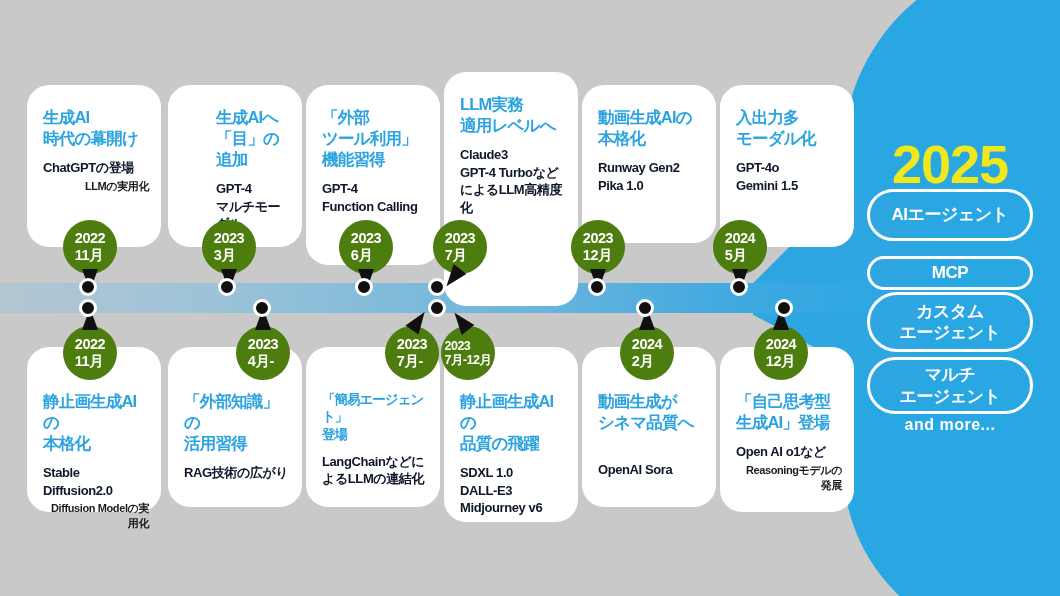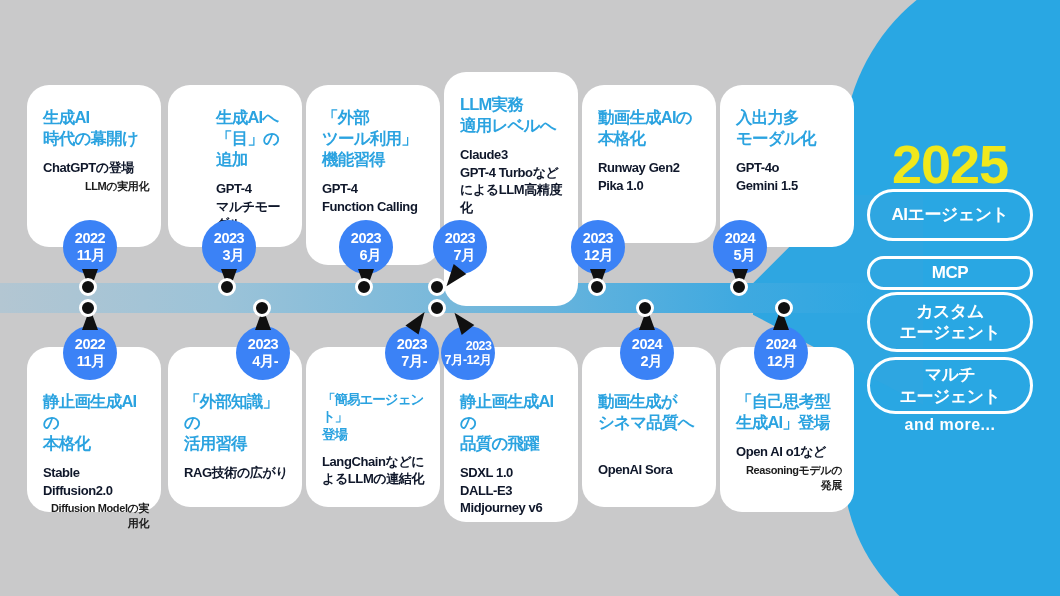--- a/index.html
+++ b/index.html
@@ -37,22 +37,22 @@
   .card-detail {
     color:#0f172a; font-weight:bold; font-size:13px; line-height:1.35;
     letter-spacing:-0.4px; white-space:pre-line;
   }
   .card-sub {
     color:#1b1b1b; font-weight:bold; font-size:11px; line-height:1.35;
     letter-spacing:-0.4px; white-space:pre-line; margin-top:2px;text-align:right;
   }
   .badge {
     position:absolute; width:54px; height:54px; border-radius:50%;
-    background:#3b82f6; color:#ffffff; z-index:4;
-    display:flex; align-items:center; justify-content:center; text-align:right;
+    background:#4d7c0f; color:#ffffff; z-index:4;
+    display:flex; align-items:center; justify-content:center; text-align:left;
   }
   .badge-text {
     font-weight:bold; font-size:14.5px; line-height:1.15; white-space:pre-line;
     letter-spacing:-0.5px;
   }
   .badge.small-date .badge-text { font-size:12.5px; }
   .tail-down {
     position:absolute; left:19px; top:49px; width:0; height:0;
     border-left:8px solid transparent; border-right:8px solid transparent;
     border-top:22px solid #101010; transform-origin:50% 0;

